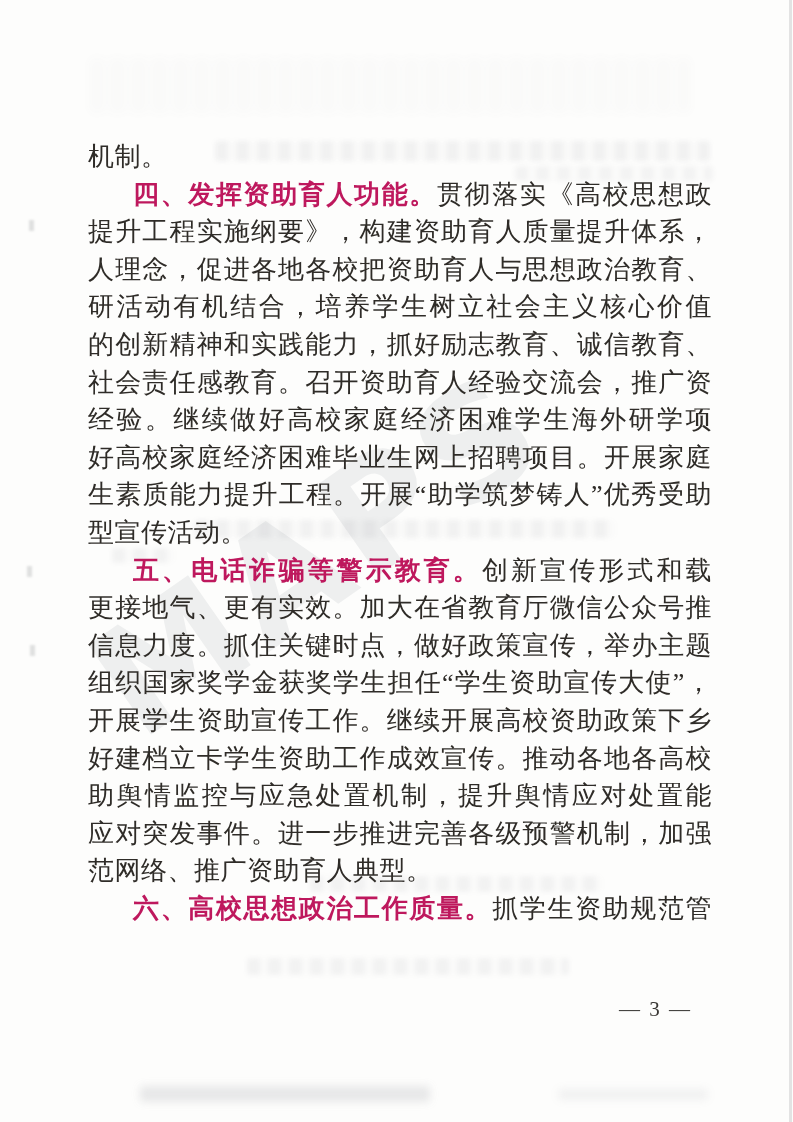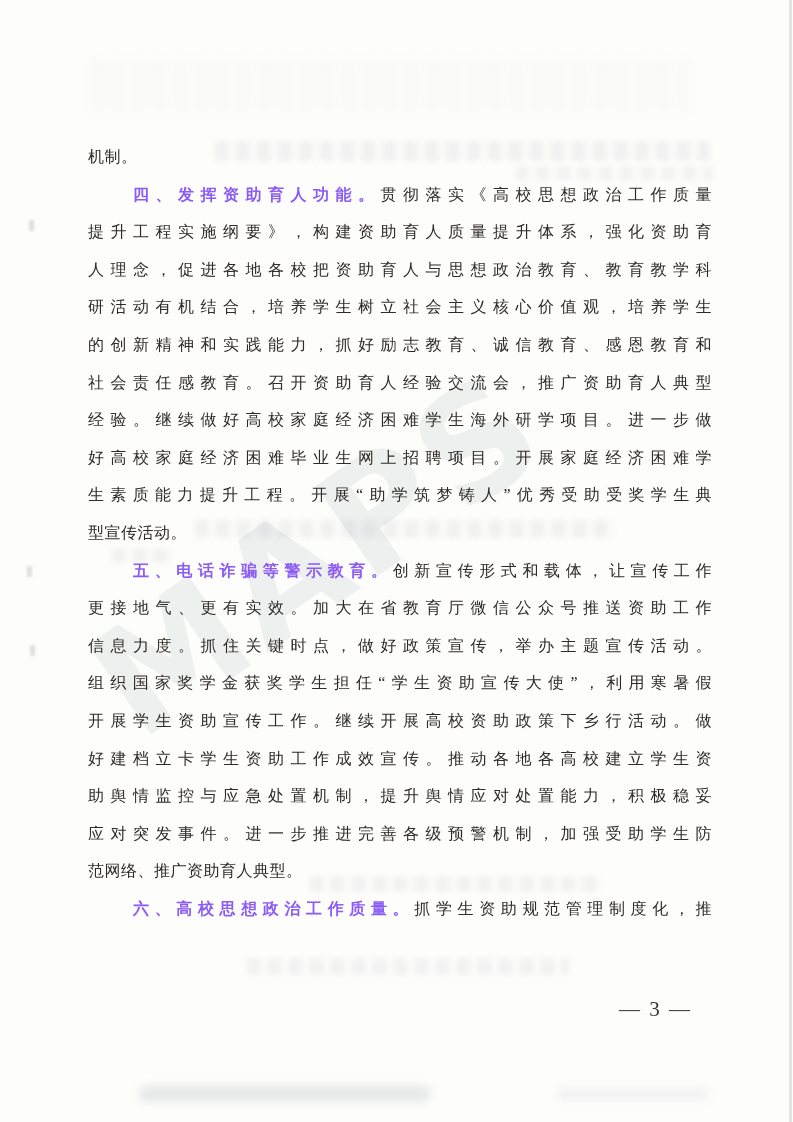--- a/index.html
+++ b/index.html
@@ -23,36 +23,36 @@
     color:rgba(138,144,156,0.13);
     transform:rotate(-35deg);
     transform-origin:0 50%;
     user-select:none;pointer-events:none;
   }
 
   
   .doc-body{
     position:absolute;
     left:88px;top:138px;width:624px;
-    font-size:16px;line-height:37.6px;
+    font-size:26px;line-height:37.6px;
     color:#2f2c28;
     letter-spacing:0.5px;
   }
   .line{
     text-align:justify;
     text-align-last:left;
     text-justify:inter-character;
     white-space:nowrap;
   }
   .line.justify{text-align-last:justify;white-space:normal;height:37.6px;overflow:hidden;}
   .line.indent{text-indent:45px;}
   .line .bold{
     font-weight:700;
     font-family:"Liberation Sans","DejaVu Sans",sans-serif;
-    color:#8b5cf6;
+    color:#be185d;
   }
 
   
   .page-number{
     position:absolute;
     top:997px;right:101px;
     font-size:21px;color:#3a3835;
     letter-spacing:2px;
     font-family:"Liberation Serif","DejaVu Serif",serif;
   }

